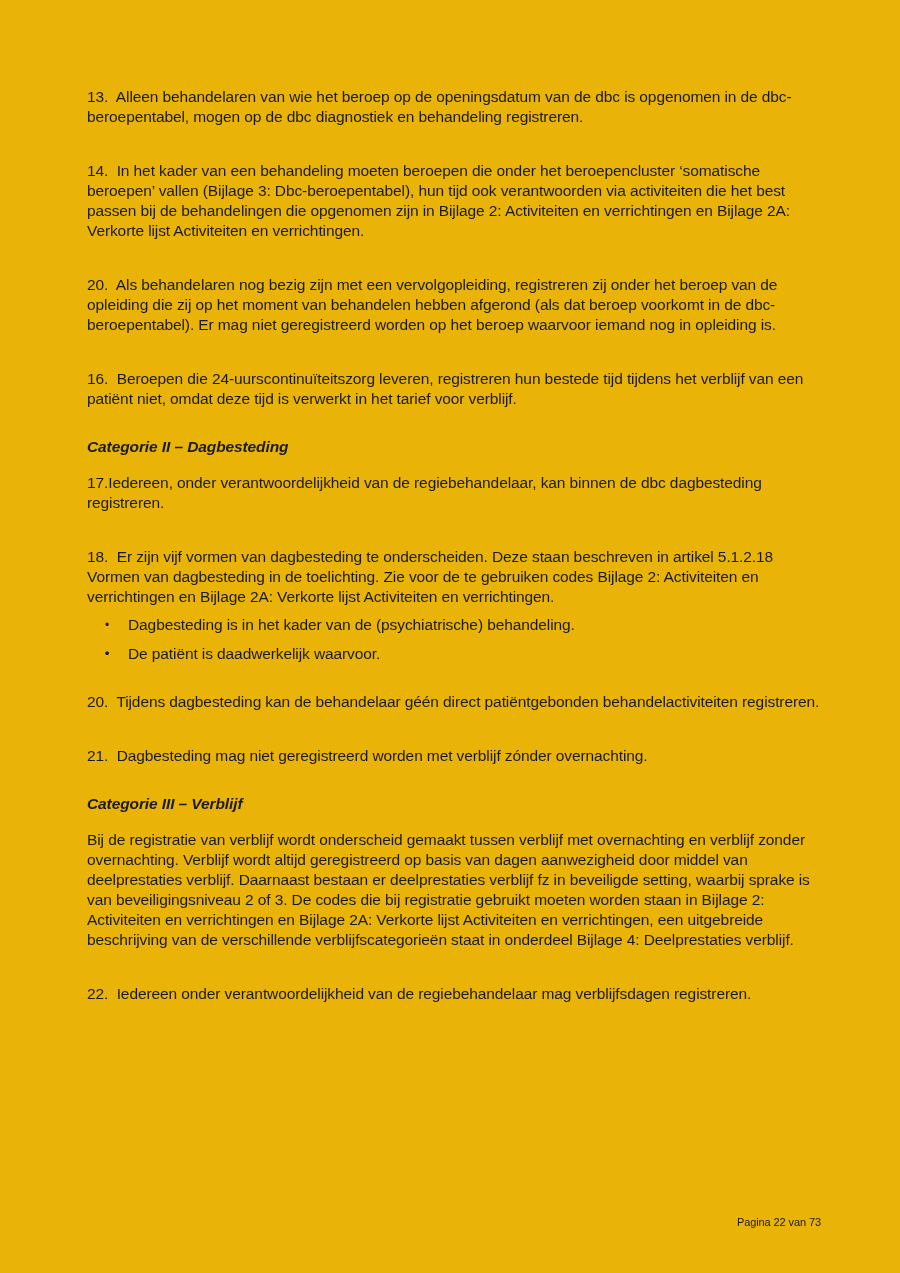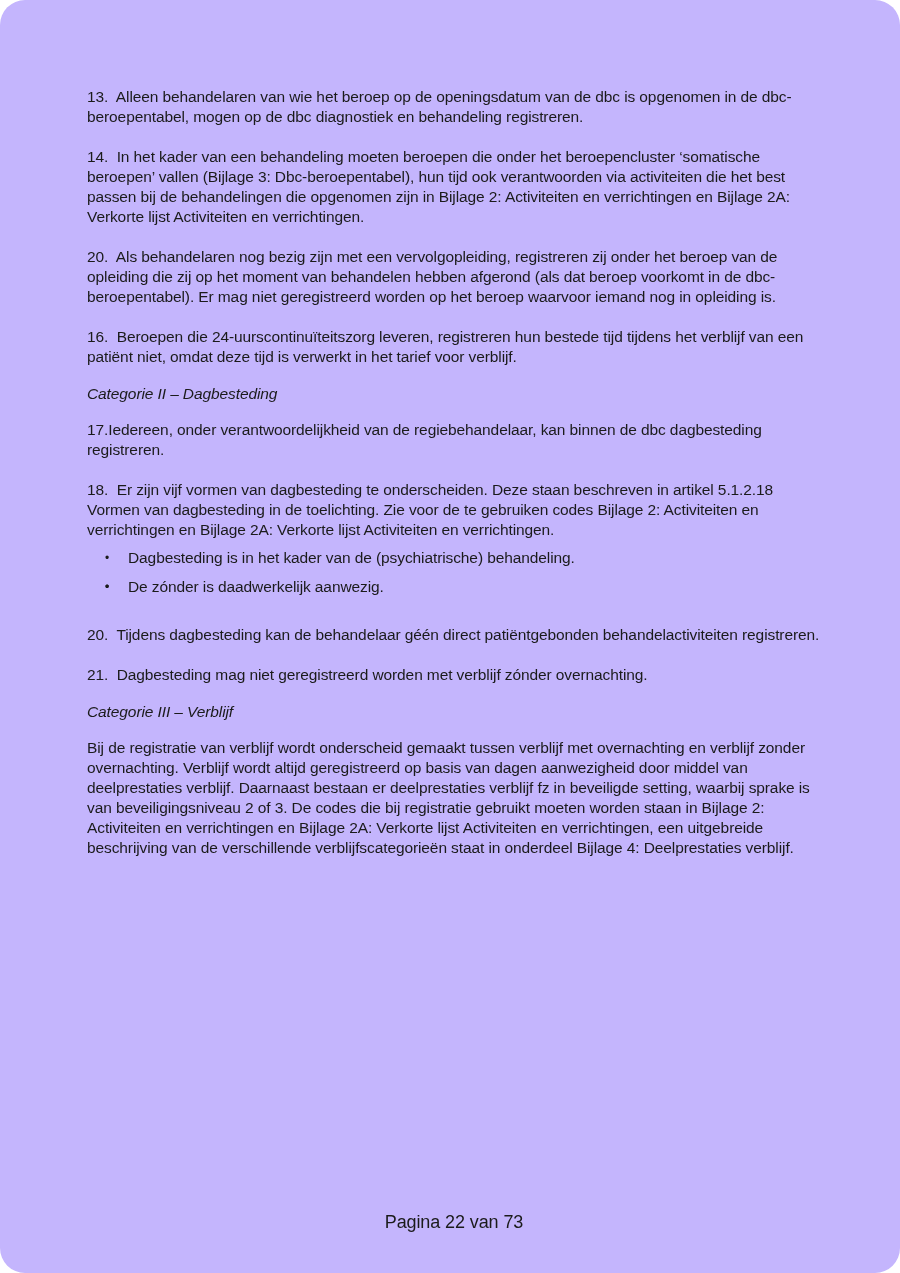--- a/index.html
+++ b/index.html
@@ -5,52 +5,52 @@
 <style>
   html, body {
     margin: 0;
     padding: 0;
     background: #ffffff;
   }
   .page {
     position: relative;
     width: 900px;
     height: 1273px;
-    background: #c4b5fd;
+    background: #eab308;
     font-family: "Liberation Sans", "DejaVu Sans", sans-serif;
     color: #1b1b1b;
     overflow: hidden;
-    border-radius: 25px;
   }
   .content {
     position: absolute;
     left: 87px;
     top: 87px;
     width: 737px;
     font-size: 15.5px;
     line-height: 20px;
     letter-spacing: -0.1px;
   }
   p.para {
     margin: 0;
     white-space: pre-wrap;
   }
   p.para + p.para {
-    margin-top: 20px;
+    margin-top: 34px;
   }
   h2.cat-heading {
     font-size: 15.5px;
     font-weight: normal;
     font-style: italic;
     line-height: 20px;
     margin: 30px 0 9px 0;
   }
   p.para + h2.cat-heading,
   ul.bullets + h2.cat-heading {
-    margin-top: 17px;
+    margin-top: 28px;
+    font-weight: bold;
   }
   h2.cat-heading + p.para {
     margin-top: 16px;
   }
   ul.bullets {
     list-style: none;
     margin: 8px 0 0 0;
     padding: 0;
   }
   ul.bullets li {
@@ -70,44 +70,45 @@
   }
   ul.bullets + p.para {
     margin-top: 28px;
   }
   .footer {
     position: absolute;
     left: 87px;
     top: 1212px;
     width: 734px;
     display: flex;
-    justify-content: center;
-    font-size: 18px;
+    justify-content: flex-end;
+    font-size: 11px;
     line-height: 20px;
     letter-spacing: -0.1px;
   }
 </style>
 </head>
 <body>
 
 <div class="page">
   <main class="content">
       <p class="para">13.  Alleen behandelaren van wie het beroep op de openingsdatum van de dbc is opgenomen in de dbc-beroepentabel, mogen op de dbc diagnostiek en behandeling registreren.</p>
       <p class="para">14.  In het kader van een behandeling moeten beroepen die onder het beroepencluster ‘somatische beroepen’ vallen (Bijlage 3: Dbc-beroepentabel), hun tijd ook verantwoorden via activiteiten die het best passen bij de behandelingen die opgenomen zijn in Bijlage 2: Activiteiten en verrichtingen en Bijlage 2A: Verkorte lijst Activiteiten en verrichtingen.</p>
       <p class="para">20.  Als behandelaren nog bezig zijn met een vervolgopleiding, registreren zij onder het beroep van de opleiding die zij op het moment van behandelen hebben afgerond (als dat beroep voorkomt in de dbc-beroepentabel). Er mag niet geregistreerd worden op het beroep waarvoor iemand nog in opleiding is.</p>
       <p class="para">16.  Beroepen die 24-uurscontinuïteitszorg leveren, registreren hun bestede tijd tijdens het verblijf van een patiënt niet, omdat deze tijd is verwerkt in het tarief voor verblijf.</p>
       <h2 class="cat-heading">Categorie II – Dagbesteding</h2>
       <p class="para">17.Iedereen, onder verantwoordelijkheid van de regiebehandelaar, kan binnen de dbc dagbesteding registreren.</p>
       <p class="para">18.  Er zijn vijf vormen van dagbesteding te onderscheiden. Deze staan beschreven in artikel 5.1.2.18 Vormen van dagbesteding in de toelichting. Zie voor de te gebruiken codes Bijlage 2: Activiteiten en verrichtingen en Bijlage 2A: Verkorte lijst Activiteiten en verrichtingen.</p>
       <ul class="bullets">
         <li><span class="bullet-marker">•</span><span>Dagbesteding is in het kader van de (psychiatrische) behandeling.</span></li>
         <li><span class="bullet-marker">•</span></li>
-        <li><span class="bullet-marker">•</span><span>De zónder is daadwerkelijk aanwezig.</span></li>
+        <li><span class="bullet-marker">•</span><span>De patiënt is daadwerkelijk waarvoor.</span></li>
       </ul>
       <p class="para">20.  Tijdens dagbesteding kan de behandelaar géén direct patiëntgebonden behandelactiviteiten registreren.</p>
       <p class="para">21.  Dagbesteding mag niet geregistreerd worden met verblijf zónder overnachting.</p>
       <h2 class="cat-heading">Categorie III – Verblijf</h2>
       <p class="para">Bij de registratie van verblijf wordt onderscheid gemaakt tussen verblijf met overnachting en verblijf zonder overnachting. Verblijf wordt altijd geregistreerd op basis van dagen aanwezigheid door middel van deelprestaties verblijf. Daarnaast bestaan er deelprestaties verblijf fz in beveiligde setting, waarbij sprake is van beveiligingsniveau 2 of 3. De codes die bij registratie gebruikt moeten worden staan in Bijlage 2: Activiteiten en verrichtingen en Bijlage 2A: Verkorte lijst Activiteiten en verrichtingen, een uitgebreide beschrijving van de verschillende verblijfscategorieën staat in onderdeel Bijlage 4: Deelprestaties verblijf.</p>
+      <p class="para">22.  Iedereen onder verantwoordelijkheid van de regiebehandelaar mag verblijfsdagen registreren.</p>
     </main>
   <footer class="footer">
     <span>Pagina 22 van 73</span>
   </footer>
 </div>
 
 </body></html>

